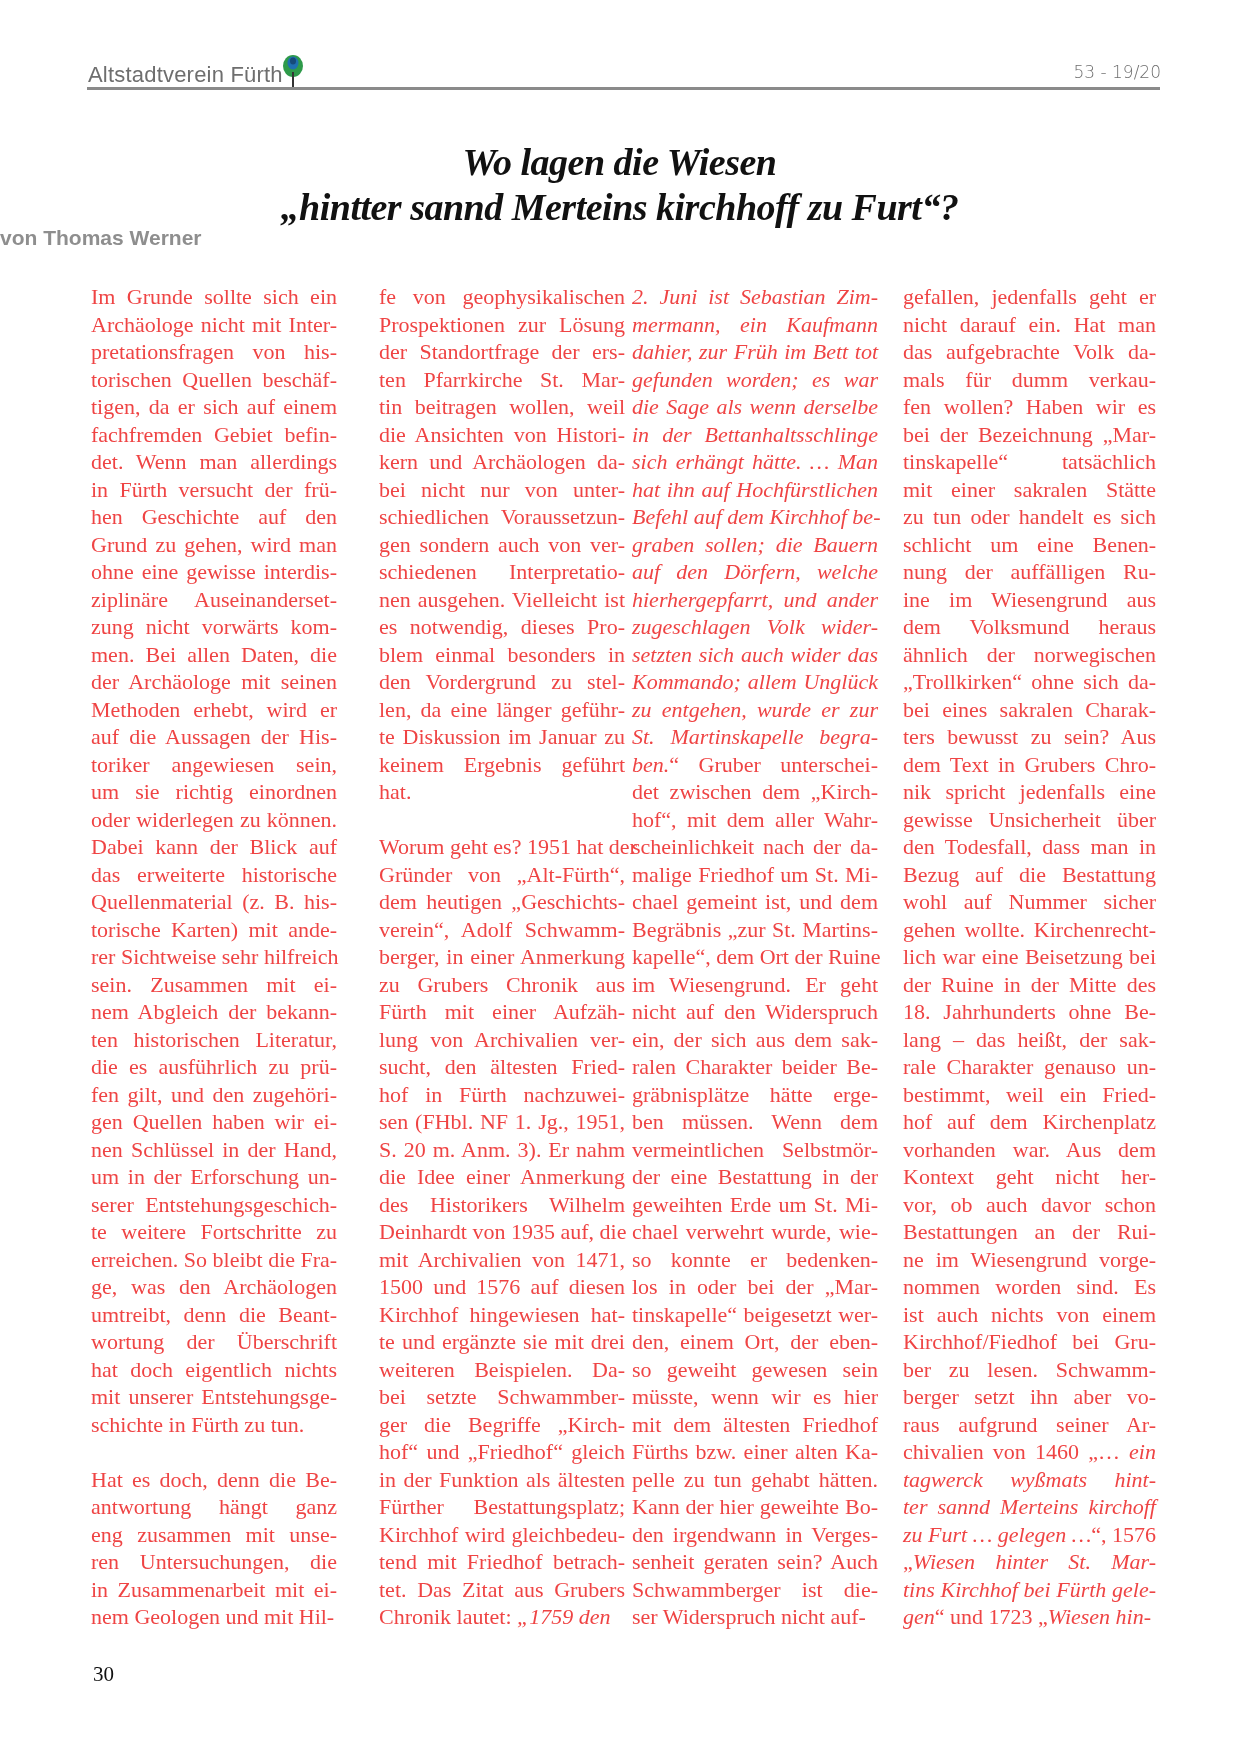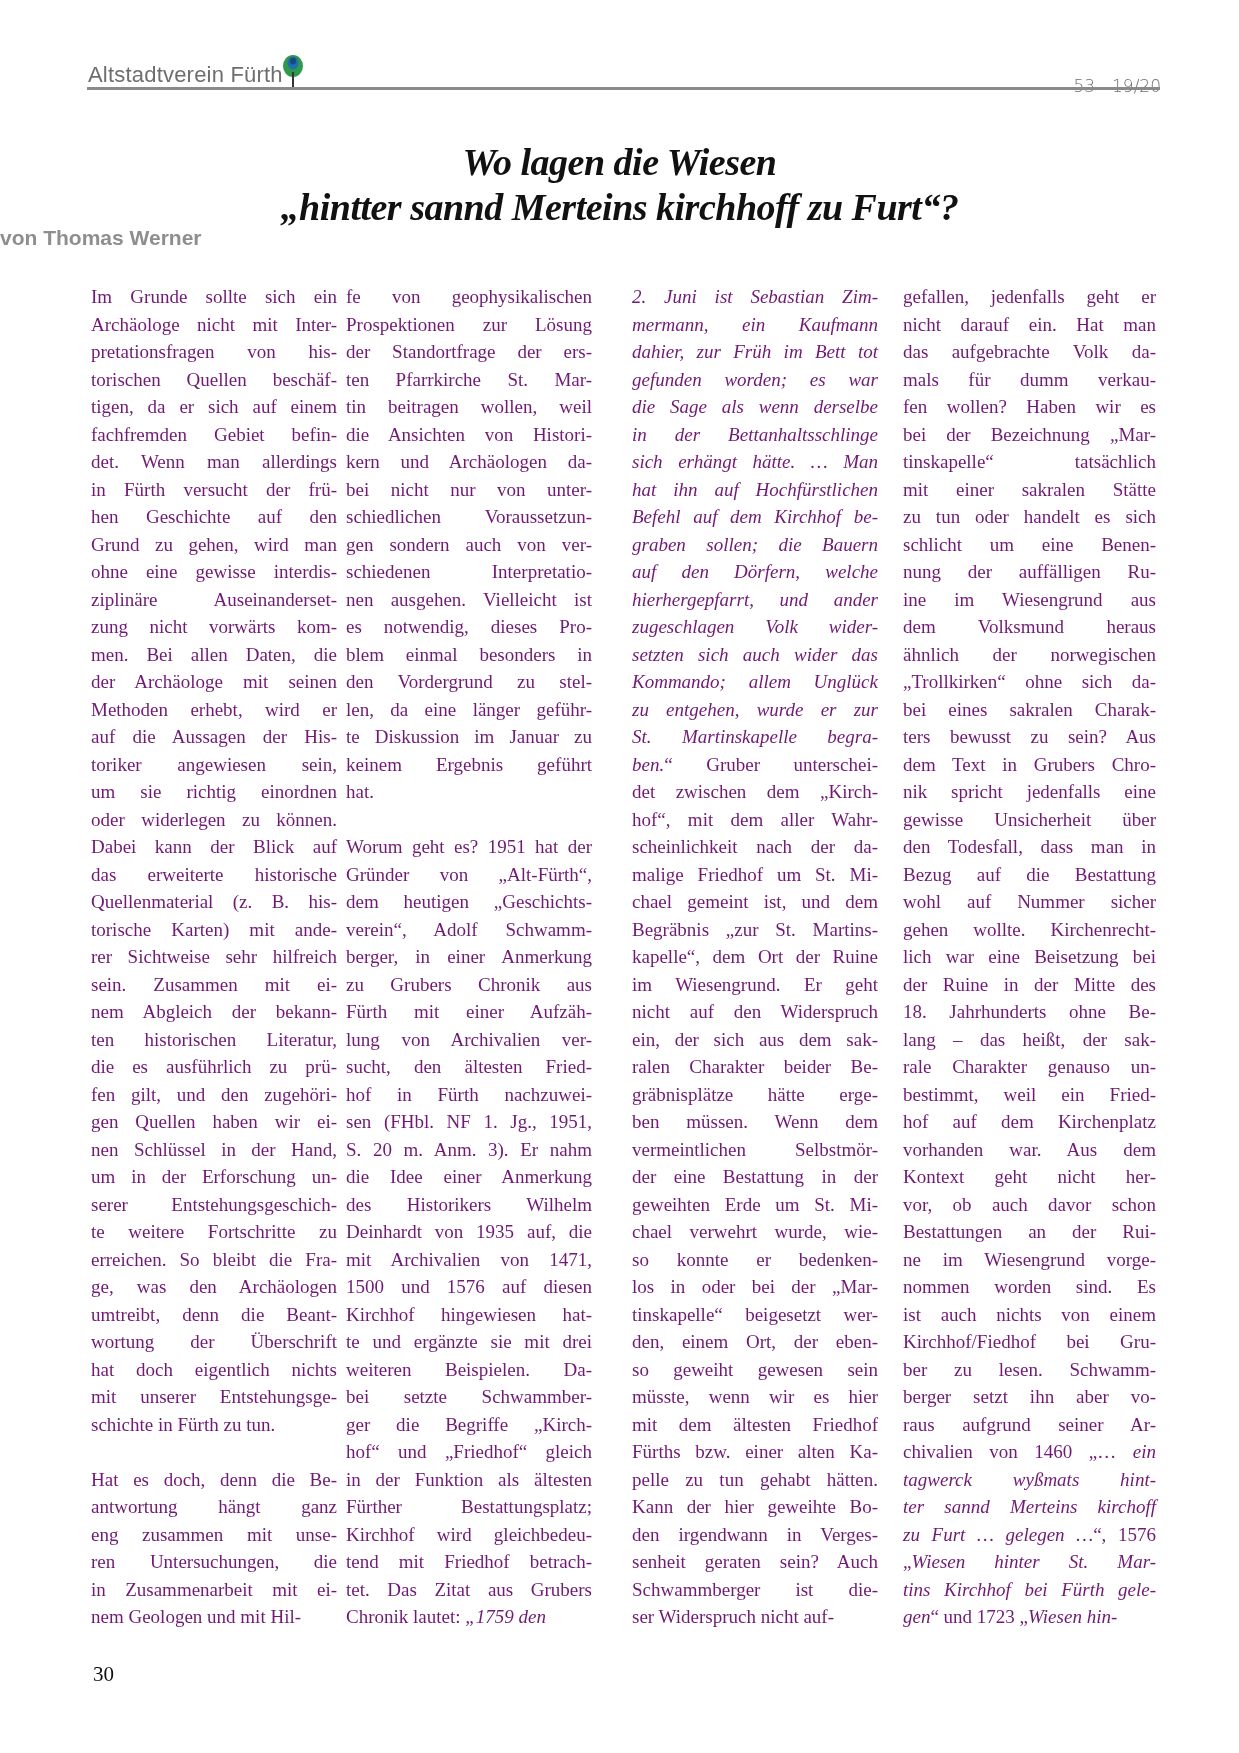--- a/index.html
+++ b/index.html
@@ -5,49 +5,49 @@
     html, body { margin: 0; padding: 0; background: #ffffff; }
     body { width: 1239px; height: 1753px; position: relative; overflow: hidden; }
     .header-left {
       position: absolute; left: 88px; top: 62px;
       font-family: Liberation Sans, sans-serif; font-size: 22px; color: #6e6e6e;
       letter-spacing: 0.2px; font-weight: 300;
     }
     .logo { position: absolute; left: 282px; top: 55px; width: 22px; height: 32px; }
     .header-right {
       position: absolute; right: 78px; top: 62px;
-      font-family: "DejaVu Sans", sans-serif; font-size: 17px; color: #6e6e6e; font-weight: 300; margin-top: 14px;
+      font-family: "DejaVu Sans", sans-serif; font-size: 17px; color: #6e6e6e; font-weight: 300;
     }
     .header-rule {
       position: absolute; left: 87px; top: 87px; width: 1073px; height: 3px; background: #8a8a8a;
     }
     .title {
       position: absolute; left: 0; width: 1239px; text-align: center;
       font-family: "Liberation Serif", serif; font-weight: bold; font-style: italic;
       color: #111; font-size: 38px; line-height: 44px; letter-spacing: -0.5px;
     }
     .title.l1 { top: 140px; }
     .title.l2 { top: 185px; }
     .byline {
       position: absolute; left: 0; width: 1239px; text-align: left; top: 226px;
       font-family: "Liberation Sans", sans-serif; font-weight: bold; font-size: 21px; color: #8e8e8e;
     }
     .col {
       position: absolute; top: 283px; width: 246px;
-      font-family: "Liberation Serif", serif; font-size: 19px; color: #701a75;
+      font-family: "Liberation Serif", serif; font-size: 22px; color: #ef4444;
     }
     .col .line {
       height: 27.5px; line-height: 27.5px; white-space: nowrap;
       text-align: justify; text-align-last: justify; overflow: visible;
     }
     .col .line.last { text-align-last: left; }
     .col .line.blank { height: 27.5px; }
     .col i { font-style: italic; }
     .c1 { left: 91px; }
-    .c2 { left: 346px; }
+    .c2 { left: 379px; }
     .c3 { left: 632px; }
     .c4 { left: 903px; width: 253px; }
     .page-number {
       position: absolute; left: 93px; top: 1662px;
       font-family: "Liberation Serif", serif; font-size: 21px; color: #111; text-align: right;
     }
   </style>
 </head>
 <body>
 

